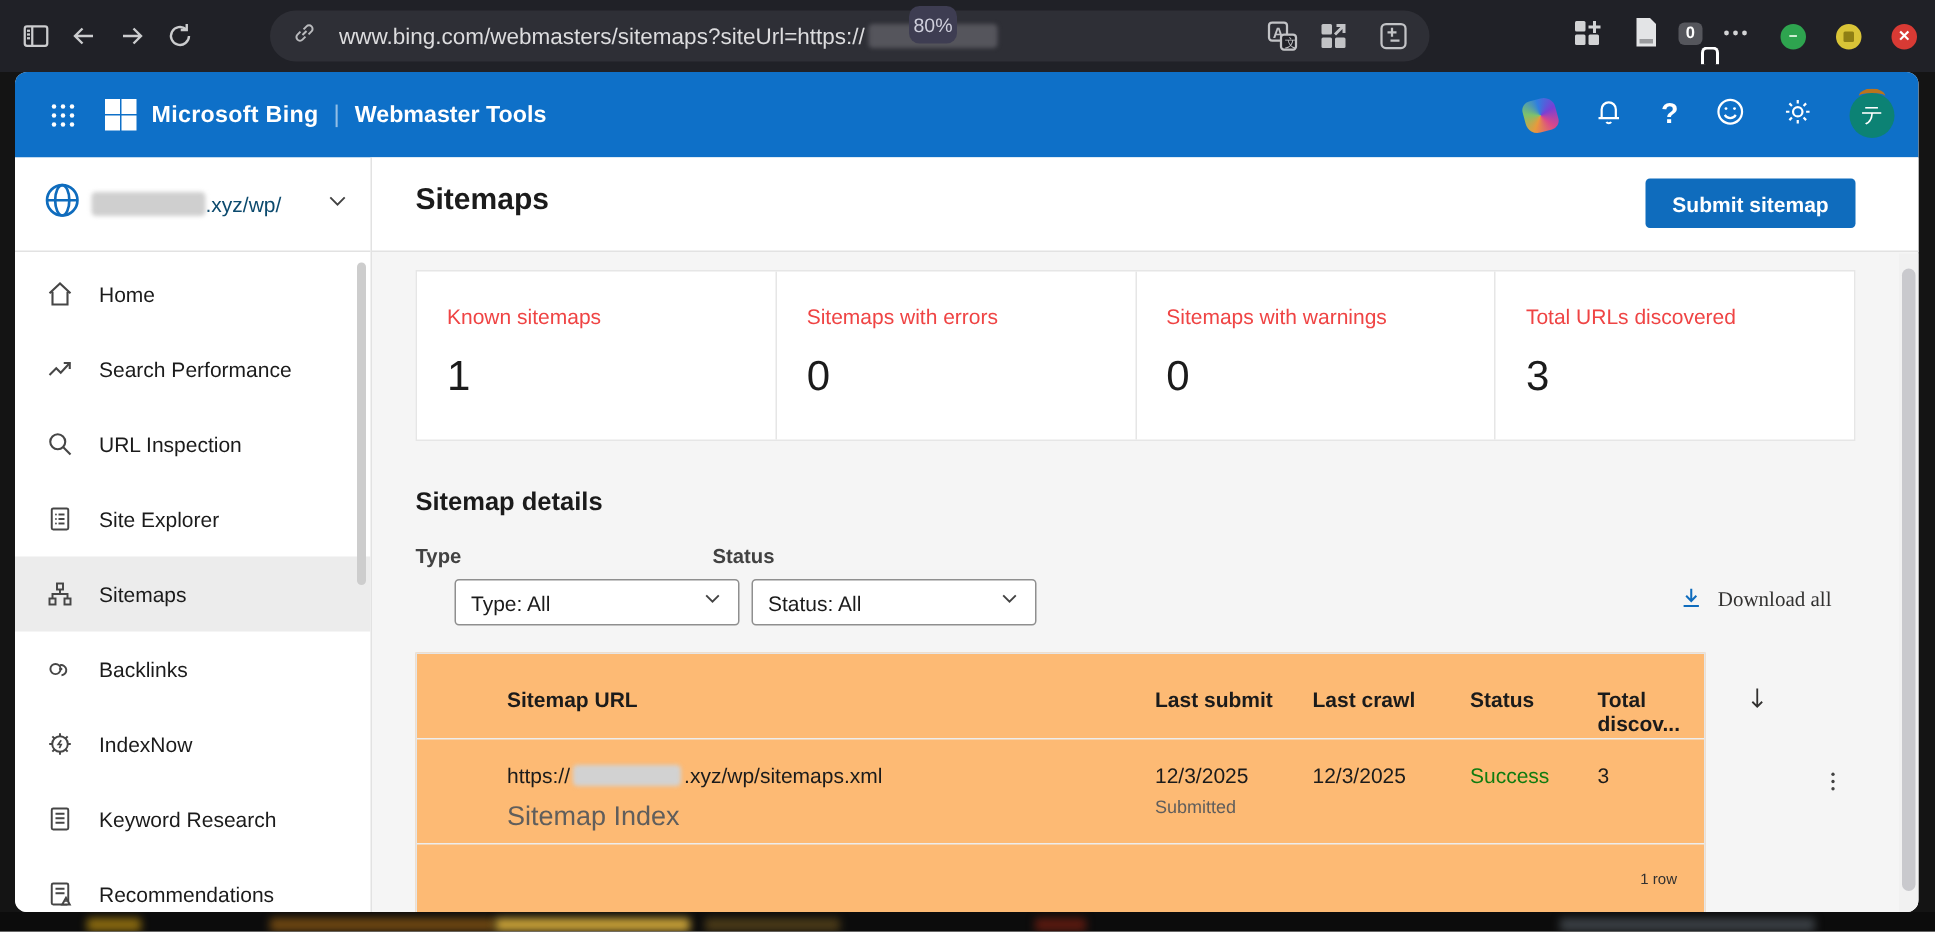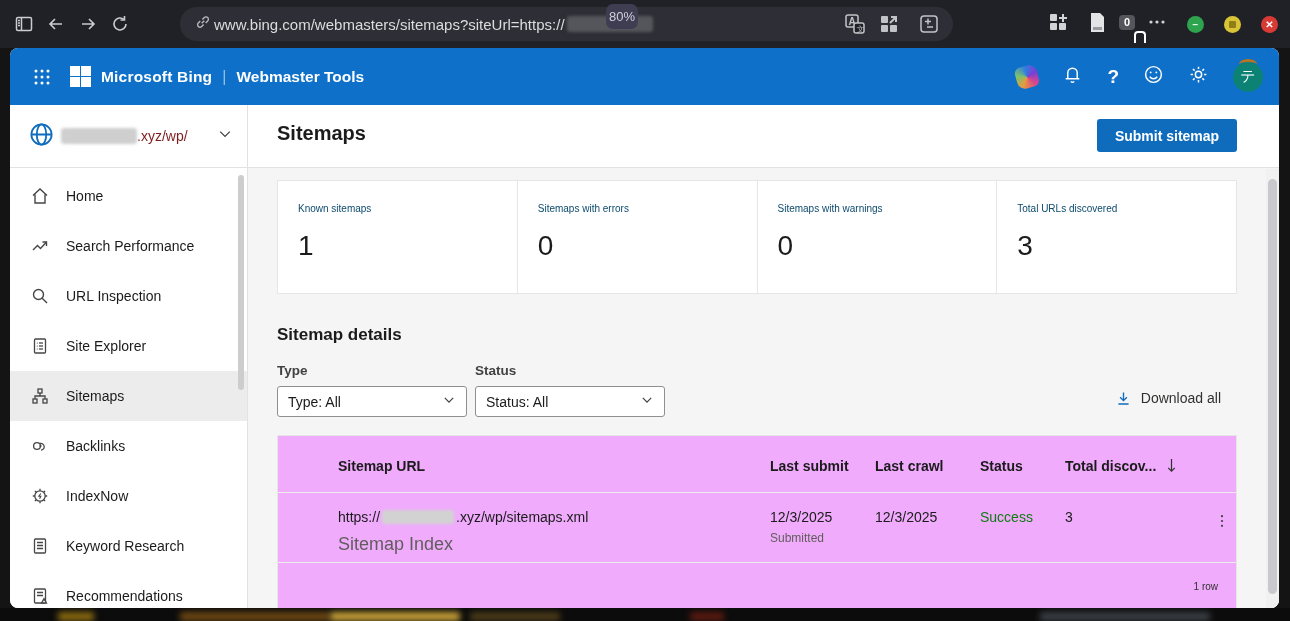--- a/index.html
+++ b/index.html
@@ -5,21 +5,21 @@
   * { margin:0; padding:0; box-sizing:border-box; }
   html,body { width:1290px; height:621px; overflow:hidden; }
   body { background:#141414; font-family:"Liberation Sans", sans-serif; position:relative; }
 
   
   .chrome { position:absolute; left:0; top:0; width:1290px; height:48px; background:#202127; display:flex; align-items:center; }
   .chrome-btn { width:32px; height:32px; display:flex; align-items:center; justify-content:center; color:#cbccce; border-radius:6px; flex:0 0 auto; }
   .chrome-btn svg { display:block; }
   .url-pill { position:absolute; left:180px; top:7px; width:773px; height:34px; background:#2e2f36; border-radius:17px; display:flex; align-items:center; color:#d7d8da; }
   .url-pill .link-ic { margin-left:14px; color:#b9babd; }
-  .url-text { margin-left:2px; font-size:15px; white-space:nowrap; color:#dcdcde; }
+  .url-text { margin-left:14px; font-size:15px; white-space:nowrap; color:#dcdcde; }
   .url-blur { display:inline-block; width:86px; height:16px; background:#55555c; border-radius:3px; vertical-align:middle; margin:0 2px; filter:blur(1.5px); }
   .zoom-badge { position:absolute; left:606px; top:4px; background:#3e3d52; color:#cfcfdc; font-size:13px; border-radius:7px; padding:5px 3px; }
   .pill-ic { position:absolute; top:7px; color:#c2c3c6; }
   .chrome-right { position:absolute; right:12px; top:0; height:48px; display:flex; align-items:center; gap:20px; }
   .ext-ic { color:#d2d3d5; position:relative; }
   .badge0 { position:absolute; top:-9px; right:-8px; background:#55565c; color:#fff; font-size:11px; font-weight:bold; border-radius:4px; padding:1px 5px; line-height:13px; }
   .ghost { width:22px; height:20px; background:#8922d8; border-radius:5px 5px 8px 8px; position:relative; }
   .ghost:after { content:""; position:absolute; left:7px; top:7px; width:8px; height:10px; border:2px solid #fff; border-bottom:none; border-radius:4px 4px 0 0; }
   .win-btn { width:17px; height:17px; border-radius:50%; display:flex; align-items:center; justify-content:center; font-size:10px; font-weight:bold; color:#2d2d2d; }
   .win-min { background:#2ea44f; color:#eafbe9; }
@@ -42,21 +42,21 @@
   .avatar { width:30px; height:30px; border-radius:50%; background:#0c8274; color:#fff; font-size:15px; display:flex; align-items:center; justify-content:center; position:relative; }
   .avatar:before { content:""; position:absolute; top:-3px; left:6px; width:18px; height:8px; border-top:3px solid #b9741d; border-radius:50%; }
 
   .app { position:absolute; left:0; top:57px; right:0; bottom:0; display:flex; }
 
   
   .sidebar { width:238px; background:#fff; border-right:1px solid #e2e2e2; position:relative; }
   .site-selector { height:63px; display:flex; align-items:center; border-bottom:1px solid #e2e2e2; cursor:pointer; }
   .globe { margin-left:18px; color:#0f6cbd; flex:0 0 auto; }
   .site-blur { width:76px; height:16px; background:#cfcfcf; border-radius:3px; margin-left:6px; filter:blur(1.5px); }
-  .site-suffix { font-size:14px; color:#7f1d1d; }
+  .site-suffix { font-size:14px; color:#0c4a6e; }
   .sel-chev { position:absolute; right:14px; color:#424242; }
   .nav { position:absolute; top:66px; left:0; right:0; }
   .nav-item { height:50px; display:flex; align-items:center; cursor:pointer; color:#1b1b1b; }
   .nav-item.selected { background:#ececec; }
   .nav-ic { width:20px; height:20px; margin-left:20px; color:#464646; flex:0 0 auto; }
   .nav-label { margin-left:16px; font-size:14px; }
   .side-scroll { position:absolute; right:2px; top:66px; bottom:0; width:8px; }
   .side-thumb { position:absolute; top:4px; left:1px; width:6px; height:215px; background:#cdcdcd; border-radius:3px; }
 
   
@@ -64,33 +64,33 @@
   .page-header { position:absolute; left:0; right:0; top:0; height:63px; background:#fff; border-bottom:1px solid #e2e2e2; }
   .page-title { position:absolute; left:29px; top:17px; font-size:20px; font-weight:bold; color:#1b1b1b; }
   .submit-btn { position:absolute; right:42px; top:14px; width:140px; height:33px; background:#0f6cbd; color:#fff; border:none; border-radius:3px; font-size:14px; font-weight:bold; font-family:inherit; cursor:pointer;margin-left:20px; }
 
   .main-scroll { position:absolute; right:0; top:64px; bottom:0; width:13px; background:#f1f1f1; }
   .main-thumb { position:absolute; left:2px; top:10px; width:9px; height:415px; background:#c9c9cd; border-radius:5px; }
 
   .stats { position:absolute; left:29px; top:75px; width:960px; height:114px; background:#fff; border:1px solid #e6e6e6; display:flex; }
   .stat-card { flex:1; border-right:1px solid #e6e6e6; padding:22px 0 0 20px; }
   .stat-card:last-child { border-right:none; }
-  .stat-label { font-size:10px; color:#0c4a6e; }
+  .stat-label { font-size:14px; color:#ef4444; }
   .stat-value { font-size:28px; color:#1b1b1b; margin-top:16px; }
 
   .section-heading { position:absolute; left:29px; top:220px; font-size:17px; font-weight:600; color:#1b1b1b; }
   .filter-label { position:absolute; top:258px; font-size:13.5px; font-weight:bold; color:#424242; }
-  .dropdown { position:absolute; top:281px; width:190px; height:31px; background:#fff; border:1px solid #8f8f8f; border-radius:3px; display:flex; align-items:center; cursor:pointer; }
+  .dropdown { position:absolute; top:281px; width:190px; height:31px; background:#fff; border:1px solid #8f8f8f; border-radius:3px; display:flex; align-items:center; cursor:pointer;margin-left:26px; }
   .dd-text { margin-left:10px; font-size:14px; color:#1b1b1b; flex:1; }
   .dd-chev { margin-right:10px; color:#424242; }
-  .download-all { position:absolute; right:58px; top:285px; display:flex; gap:9px; cursor:pointer; background:none; border:none; font-family:Liberation Sans, sans-serif; }
+  .download-all { position:absolute; right:58px; top:285px; display:flex; align-items:center; gap:9px; cursor:pointer; background:none; border:none; font-family:Liberation Serif, serif; }
   .dl-ic { color:#0f6cbd; }
   .dl-text { font-size:14px; color:#323130; }
 
-  .table { position:absolute; left:29px; top:330px; width:960px; bottom:0; background:#f0abfc; border:1px solid #e6e6e6; border-bottom:none; }
+  .table { position:absolute; left:29px; top:330px; width:860px; bottom:0; background:#fdba74; border:1px solid #e6e6e6; border-bottom:none; }
   .thead { height:57px; border-bottom:1px solid #ededed; position:relative; }
   .th { position:absolute; top:22px; font-size:14px; font-weight:bold; color:#1b1b1b; }
   .th-url { left:60px; } .th-submit { left:492px; } .th-crawl { left:597px; } .th-status { left:702px; } .th-discov { left:787px; }
   .sort-ic { position:absolute; left:886px; top:21px; color:#323130; }
   .trow { height:70px; border-bottom:1px solid #ededed; position:relative; font-size:14px; color:#1b1b1b; }
   .cell-url { position:absolute; left:60px; top:16px; display:flex; align-items:center; }
   .row-blur { display:inline-block; width:72px; height:14px; background:#d2d2d2; border-radius:3px; margin:0 2px; filter:blur(1.5px); }
   .cell-url-sub { position:absolute; left:60px; top:41px; font-size:18px; color:#605e5c; }
   .cell-submit { position:absolute; left:492px; top:16px; }
   .cell-submit-sub { position:absolute; left:492px; top:38px; font-size:12px; color:#605e5c; }

